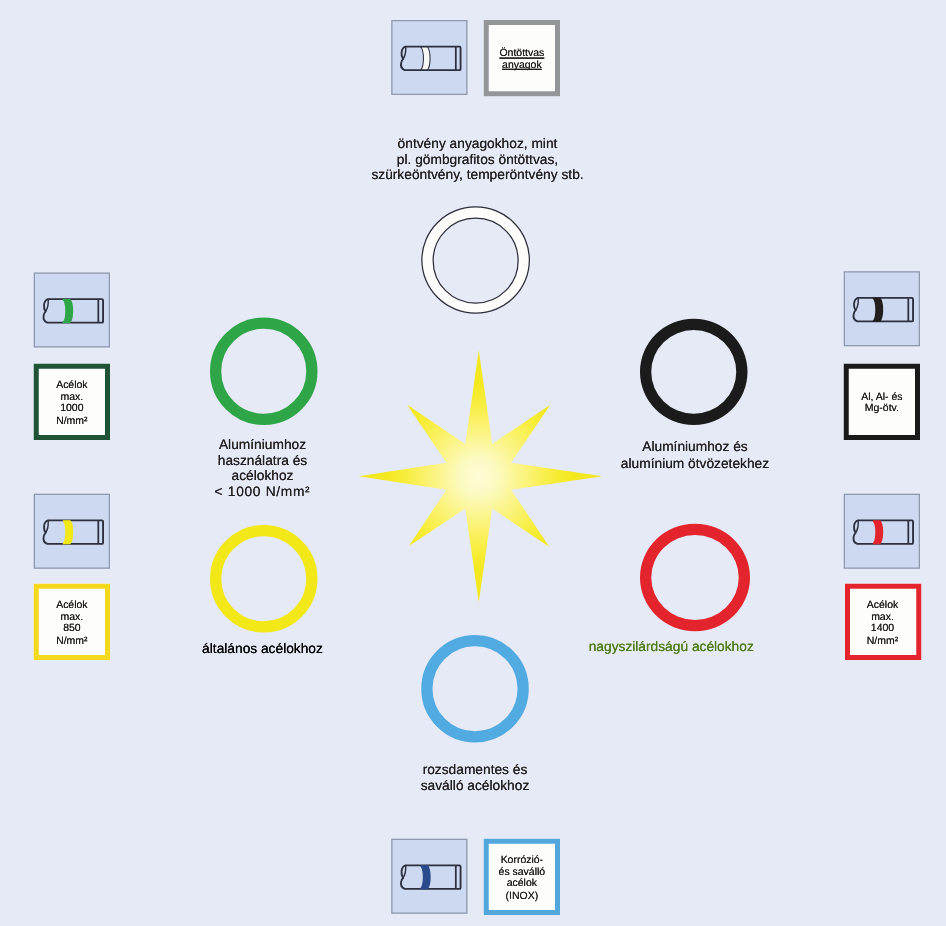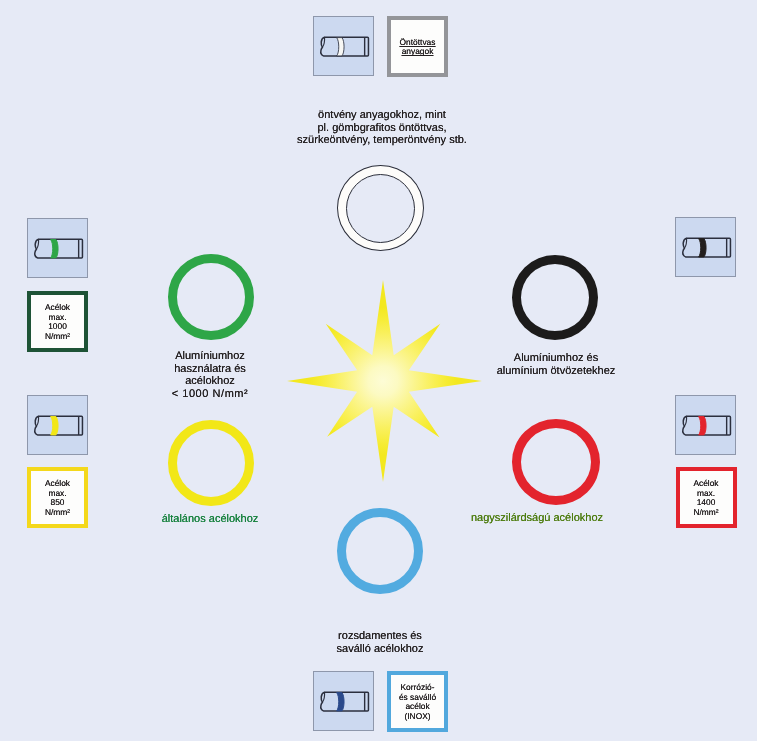--- a/index.html
+++ b/index.html
@@ -114,33 +114,39 @@
   </div>
   <div class="label-box" style="left: 27px; top: 467px; border: 4.5px solid rgb(244, 216, 27); background: rgb(253, 253, 252);">
     <div class="lbl" style="color: rgb(35, 31, 32);">
       <span>Acélok</span><br>
       <span>max.</span><br>
       <span>850</span><br>
       <span>N/mm²</span>
     </div>
   </div>
   <div class="ring" style="left: 168px; top: 420px; width: 86px; height: 86px; border: 9.5px solid rgb(242, 231, 23);"></div>
-  <div class="caption" style="left: 135px; top: 513px; width: 150px; color: #15803d;">
+  <div class="caption" style="left: 135px; top: 513px; width: 150px; color: #000000;">
     <span>általános acélokhoz</span>
   </div>
 
   <div class="tool-tile" style="left: 675px; top: 217px; background: rgb(204, 217, 240); border-color: rgb(142, 151, 171);">
     <svg width="60.5" height="60" viewBox="0 0 60 60">
         <g class="toolbit">
           <path d="M10.2,20.3 L53.2,20.3 C53.8,20.3 54.2,20.7 54.2,21.3 L54.2,38.1 C54.2,38.7 53.8,39.1 53.2,39.1 L9.6,39.1 C6.8,38.0 6.2,35.6 6.7,33.3 C7.1,31.3 7.8,30.6 8.2,30.3 C7.5,29.1 6.7,27.1 7.0,24.8 C7.3,22.4 8.4,20.8 10.2,20.3 Z" fill="none" stroke="#2b2f3e" stroke-width="1.5" stroke-linejoin="round"></path>
           <path d="M22.4,20.6 C25.2,24.0 25.2,35.6 22.4,38.9 L27.7,38.9 C30.5,35.6 30.5,24.0 27.7,20.6 Z" fill="#231f1e" stroke="#231f1e" stroke-width="1" stroke-linejoin="round"></path>
           <path d="M10.3,20.4 C10.5,23.4 9.9,27.8 8.2,30.3" fill="none" stroke="#2b2f3e" stroke-width="1.15" stroke-linecap="round"></path>
           <line x1="50.4" y1="20.5" x2="50.4" y2="39" stroke="#2b2f3e" stroke-width="1.4"></line>
         </g>
       </svg>
+  </div>
+  <div class="label-box" style="left: 675px; top: 291px; border: 4.5px solid rgb(26, 26, 26); background: rgb(253, 253, 252);">
+    <div class="lbl" style="color: rgb(35, 31, 32);">
+      <span>Al, Al- és</span><br>
+      <span>Mg-ötv.</span>
+    </div>
   </div>
   <div class="ring" style="left: 512px; top: 255px; width: 86px; height: 85px; border: 9px solid rgb(28, 27, 27);"></div>
   <div class="caption" style="left: 475px; top: 352px; width: 162px; color: rgb(35, 31, 32);">
     <span>Alumíniumhoz és</span><br>
     <span>alumínium ötvözetekhez</span>
   </div>
 
   <div class="tool-tile" style="left: 675px; top: 395px; background: rgb(204, 217, 240); border-color: rgb(142, 151, 171);">
     <svg width="60.5" height="60" viewBox="0 0 60 60">
         <g class="toolbit">
@@ -176,18 +182,18 @@
   </div>
   <div class="label-box" style="left: 387px; top: 671px; border: 4.5px solid rgb(82, 168, 221); background: rgb(253, 253, 252);">
     <div class="lbl" style="color: rgb(35, 31, 32);">
       <span>Korrózió-</span><br>
       <span>és saválló</span><br>
       <span>acélok</span><br>
       <span>(INOX)</span>
     </div>
   </div>
   <div class="ring" style="left: 337px; top: 508px; width: 86px; height: 86px; border: 9.5px solid rgb(82, 171, 224);"></div>
-  <div class="caption" style="left: 305px; top: 610px; width: 150px; color: rgb(35, 31, 32); margin-top: 20px;">
+  <div class="caption" style="left: 305px; top: 610px; width: 150px; color: rgb(35, 31, 32);">
     <span>rozsdamentes és</span><br>
     <span>saválló acélokhoz</span>
   </div>
 
 </div>
 
 </body></html>

